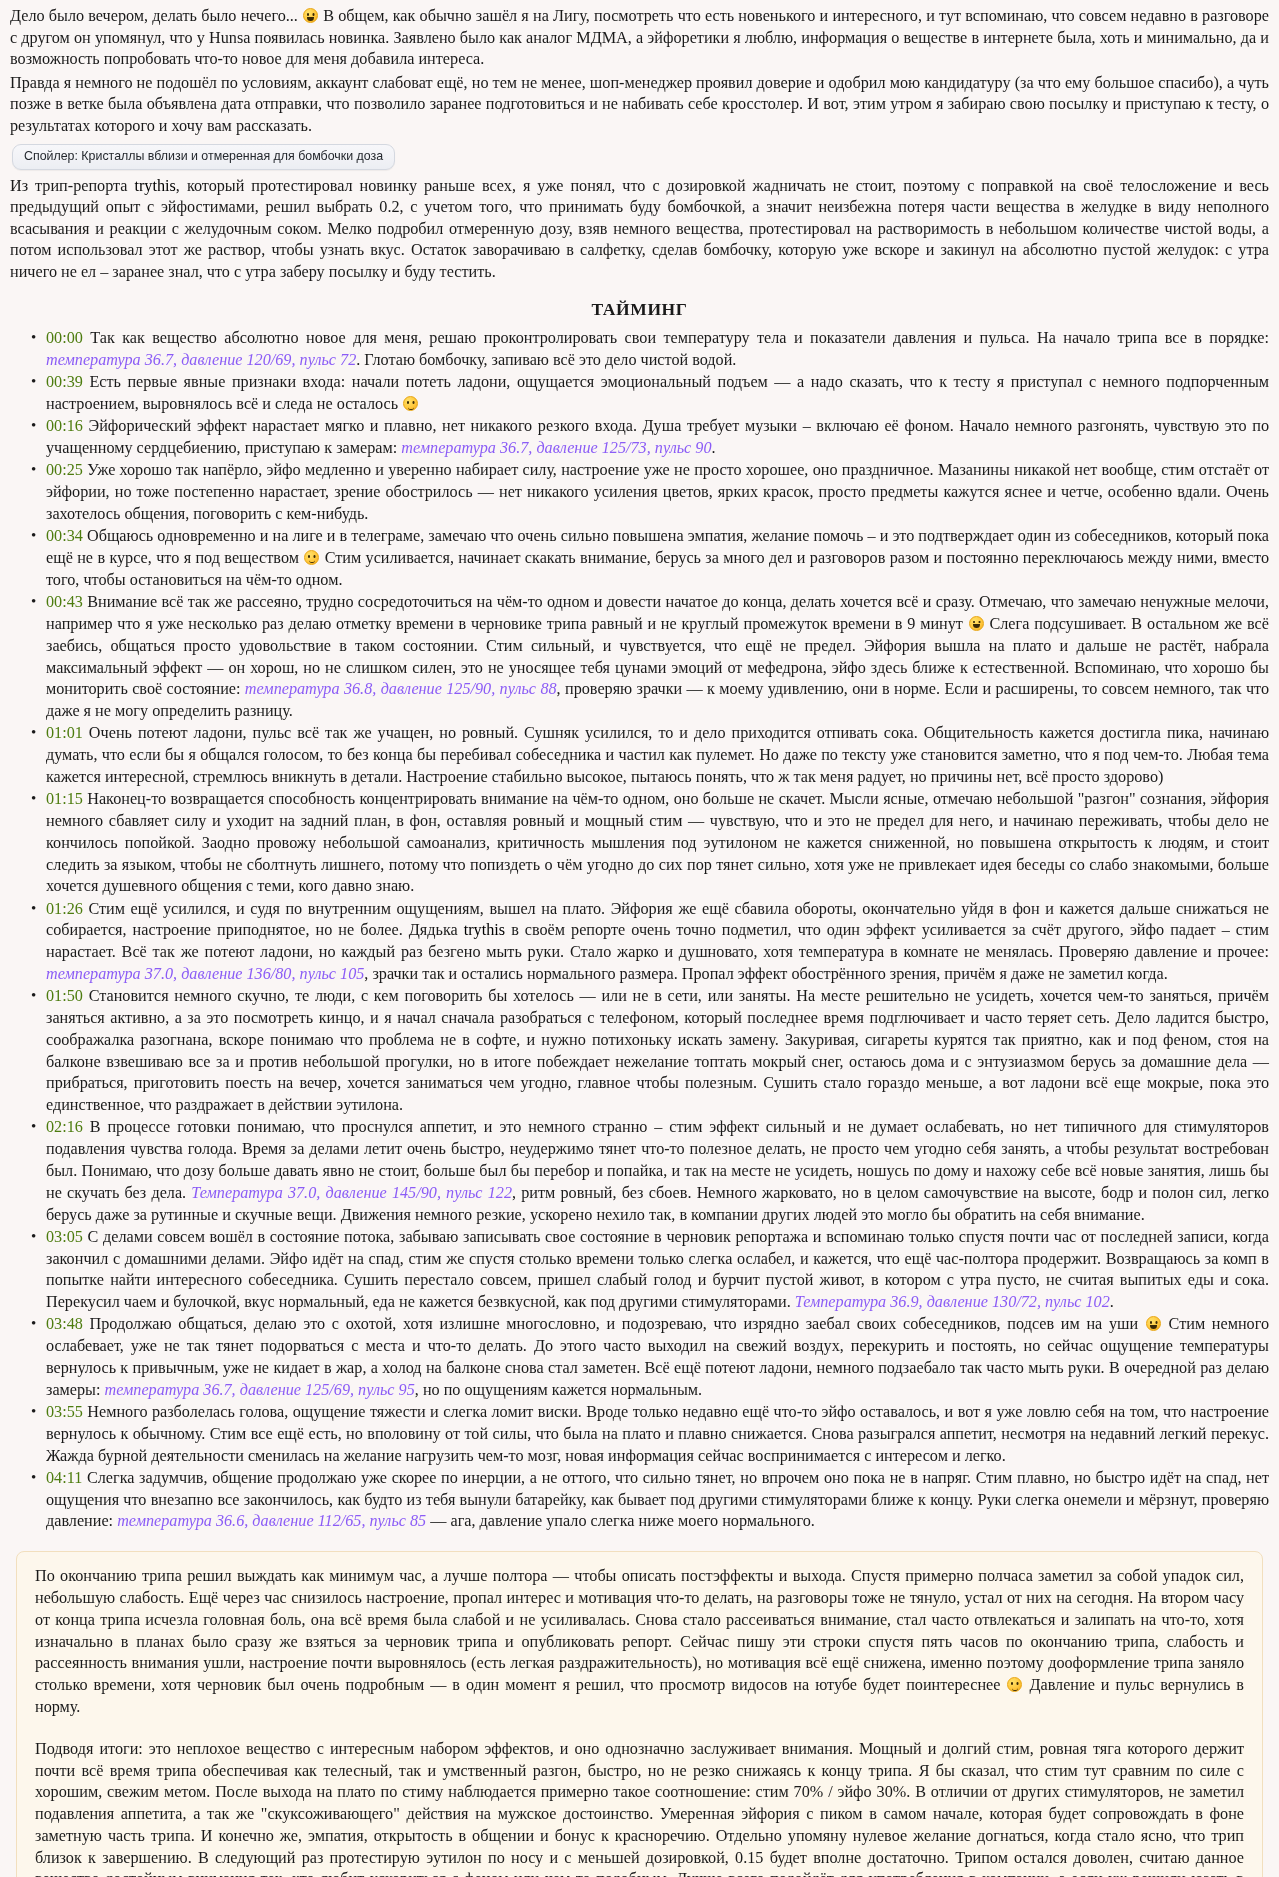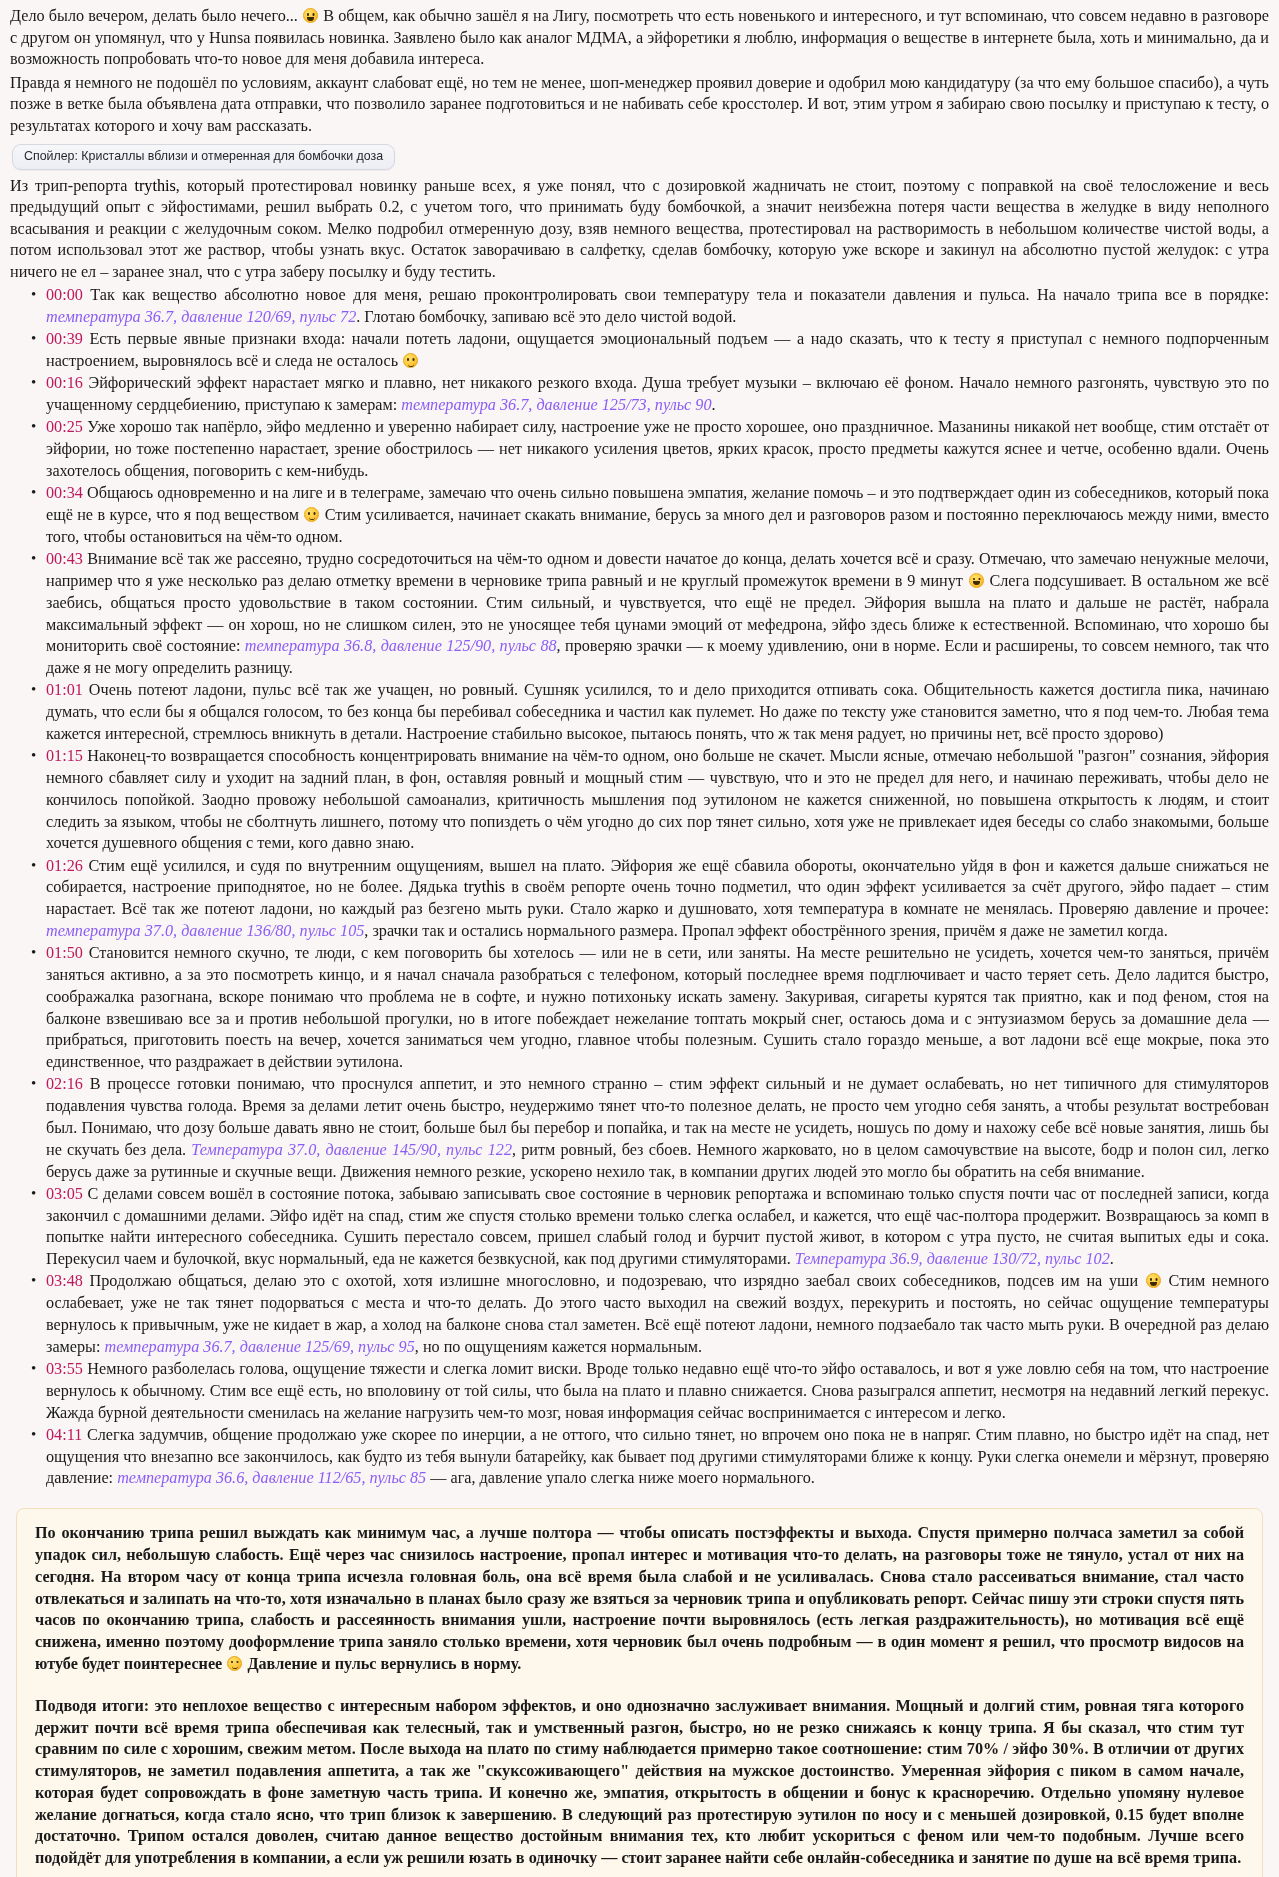--- a/index.html
+++ b/index.html
@@ -65,21 +65,21 @@
   }
   ul.timing > li::before {
     content: "\2022";
     position: absolute;
     left: -15px;
     top: -1px;
     font-size: 15px;
     color: #1a1a1a;
   }
   .ts {
-    color: #be185d;
+    color: #4d7c0f;
     font-family: "Liberation Serif", "DejaVu Serif", serif;
   }
   .vit {
     color: #8b5cf6;
     font-style: italic;
   }
   a.inline-link {
     color: #000000;
     text-decoration: none;
   }
@@ -126,37 +126,37 @@
     border: 1px solid #f2dfbe;
     border-radius: 8px;
     box-sizing: border-box;
   }
   .outro-box p {
     margin: 0;
     font-size: 16.2px;
     line-height: 1.345;
     text-align: justify;
     text-justify: inter-word;
-    font-weight: bold;
   }
   .outro-box p + p { margin-top: 20px; }
 </style>
 </head>
 <body>
 
 <div class="page">
 
   <p class="para"><span>Дело было вечером, делать было нечего... </span><span class="emo grin"></span> <span>В общем, как обычно зашёл я на Лигу, посмотреть что есть новенького и интересного, и тут вспоминаю, что совсем недавно в разговоре с другом он упомянул, что у Hunsa появилась новинка. Заявлено было как аналог МДМА, а эйфоретики я люблю, информация о веществе в интернете была, хоть и минимально, да и возможность попробовать что-то новое для меня добавила интереса.</span></p>
 
   <p class="para">Правда я немного не подошёл по условиям, аккаунт слабоват ещё, но тем не менее, шоп-менеджер проявил доверие и одобрил мою кандидатуру (за что ему большое спасибо), а чуть позже в ветке была объявлена дата отправки, что позволило заранее подготовиться и не набивать себе кросстолер. И вот, этим утром я забираю свою посылку и приступаю к тесту, о результатах которого и хочу вам рассказать.</p>
 
   <div><span class="spoiler-bar">Спойлер: Кристаллы вблизи и отмеренная для бомбочки доза</span></div>
 
   <p class="para"><span>Из трип-репорта </span><a class="inline-link" href="#">trythis</a><span>, который протестировал новинку раньше всех, я уже понял, что с дозировкой жадничать не стоит, поэтому с поправкой на своё телосложение и весь предыдущий опыт с эйфостимами, решил выбрать 0.2, с учетом того, что принимать буду бомбочкой, а значит неизбежна потеря части вещества в желудке в виду неполного всасывания и реакции с желудочным соком. Мелко подробил отмеренную дозу, взяв немного вещества, протестировал на растворимость в небольшом количестве чистой воды, а потом использовал этот же раствор, чтобы узнать вкус. Остаток заворачиваю в салфетку, сделав бомбочку, которую уже вскоре и закинул на абсолютно пустой желудок: с утра ничего не ел – заранее знал, что с утра заберу посылку и буду тестить.</span></p>
 
+  <h2 class="section-title">ТАЙМИНГ</h2>
 
   <ul class="timing" id="timing-list">
       <li><span class="ts">00:00</span> <span>Так как вещество абсолютно новое для меня, решаю проконтролировать свои температуру тела и показатели давления и пульса. На начало трипа все в порядке: </span><span class="vit">температура 36.7, давление 120/69, пульс 72</span><span>. Глотаю бомбочку, запиваю всё это дело чистой водой.</span></li>
       <li><span class="ts">00:39</span> <span>Есть первые явные признаки входа: начали потеть ладони, ощущается эмоциональный подъем — а надо сказать, что к тесту я приступал с немного подпорченным настроением, выровнялось всё и следа не осталось </span><span class="emo"></span></li>
       <li><span class="ts">00:16</span> <span>Эйфорический эффект нарастает мягко и плавно, нет никакого резкого входа. Душа требует музыки – включаю её фоном. Начало немного разгонять, чувствую это по учащенному сердцебиению, приступаю к замерам: </span><span class="vit">температура 36.7, давление 125/73, пульс 90</span><span>.</span></li>
       <li><span class="ts">00:25</span> <span>Уже хорошо так напёрло, эйфо медленно и уверенно набирает силу, настроение уже не просто хорошее, оно праздничное. Мазанины никакой нет вообще, стим отстаёт от эйфории, но тоже постепенно нарастает, зрение обострилось — нет никакого усиления цветов, ярких красок, просто предметы кажутся яснее и четче, особенно вдали. Очень захотелось общения, поговорить с кем-нибудь.</span></li>
       <li><span class="ts">00:34</span> <span>Общаюсь одновременно и на лиге и в телеграме, замечаю что очень сильно повышена эмпатия, желание помочь – и это подтверждает один из собеседников, который пока ещё не в курсе, что я под веществом </span><span class="emo"></span><span> Стим усиливается, начинает скакать внимание, берусь за много дел и разговоров разом и постоянно переключаюсь между ними, вместо того, чтобы остановиться на чём-то одном.</span></li>
       <li><span class="ts">00:43</span> <span>Внимание всё так же рассеяно, трудно сосредоточиться на чём-то одном и довести начатое до конца, делать хочется всё и сразу. Отмечаю, что замечаю ненужные мелочи, например что я уже несколько раз делаю отметку времени в черновике трипа равный и не круглый промежуток времени в 9 минут </span><span class="emo grin"></span><span> Слега подсушивает. В остальном же всё заебись, общаться просто удовольствие в таком состоянии. Стим сильный, и чувствуется, что ещё не предел. Эйфория вышла на плато и дальше не растёт, набрала максимальный эффект — он хорош, но не слишком силен, это не уносящее тебя цунами эмоций от мефедрона, эйфо здесь ближе к естественной. Вспоминаю, что хорошо бы мониторить своё состояние: </span><span class="vit">температура 36.8, давление 125/90, пульс 88</span><span>, проверяю зрачки — к моему удивлению, они в норме. Если и расширены, то совсем немного, так что даже я не могу определить разницу.</span></li>
       <li><span class="ts">01:01</span> <span>Очень потеют ладони, пульс всё так же учащен, но ровный. Сушняк усилился, то и дело приходится отпивать сока. Общительность кажется достигла пика, начинаю думать, что если бы я общался голосом, то без конца бы перебивал собеседника и частил как пулемет. Но даже по тексту уже становится заметно, что я под чем-то. Любая тема кажется интересной, стремлюсь вникнуть в детали. Настроение стабильно высокое, пытаюсь понять, что ж так меня радует, но причины нет, всё просто здорово)</span></li>
       <li><span class="ts">01:15</span> <span>Наконец-то возвращается способность концентрировать внимание на чём-то одном, оно больше не скачет. Мысли ясные, отмечаю небольшой "разгон" сознания, эйфория немного сбавляет силу и уходит на задний план, в фон, оставляя ровный и мощный стим — чувствую, что и это не предел для него, и начинаю переживать, чтобы дело не кончилось попойкой. Заодно провожу небольшой самоанализ, критичность мышления под эутилоном не кажется сниженной, но повышена открытость к людям, и стоит следить за языком, чтобы не сболтнуть лишнего, потому что попиздеть о чём угодно до сих пор тянет сильно, хотя уже не привлекает идея беседы со слабо знакомыми, больше хочется душевного общения с теми, кого давно знаю.</span></li>

